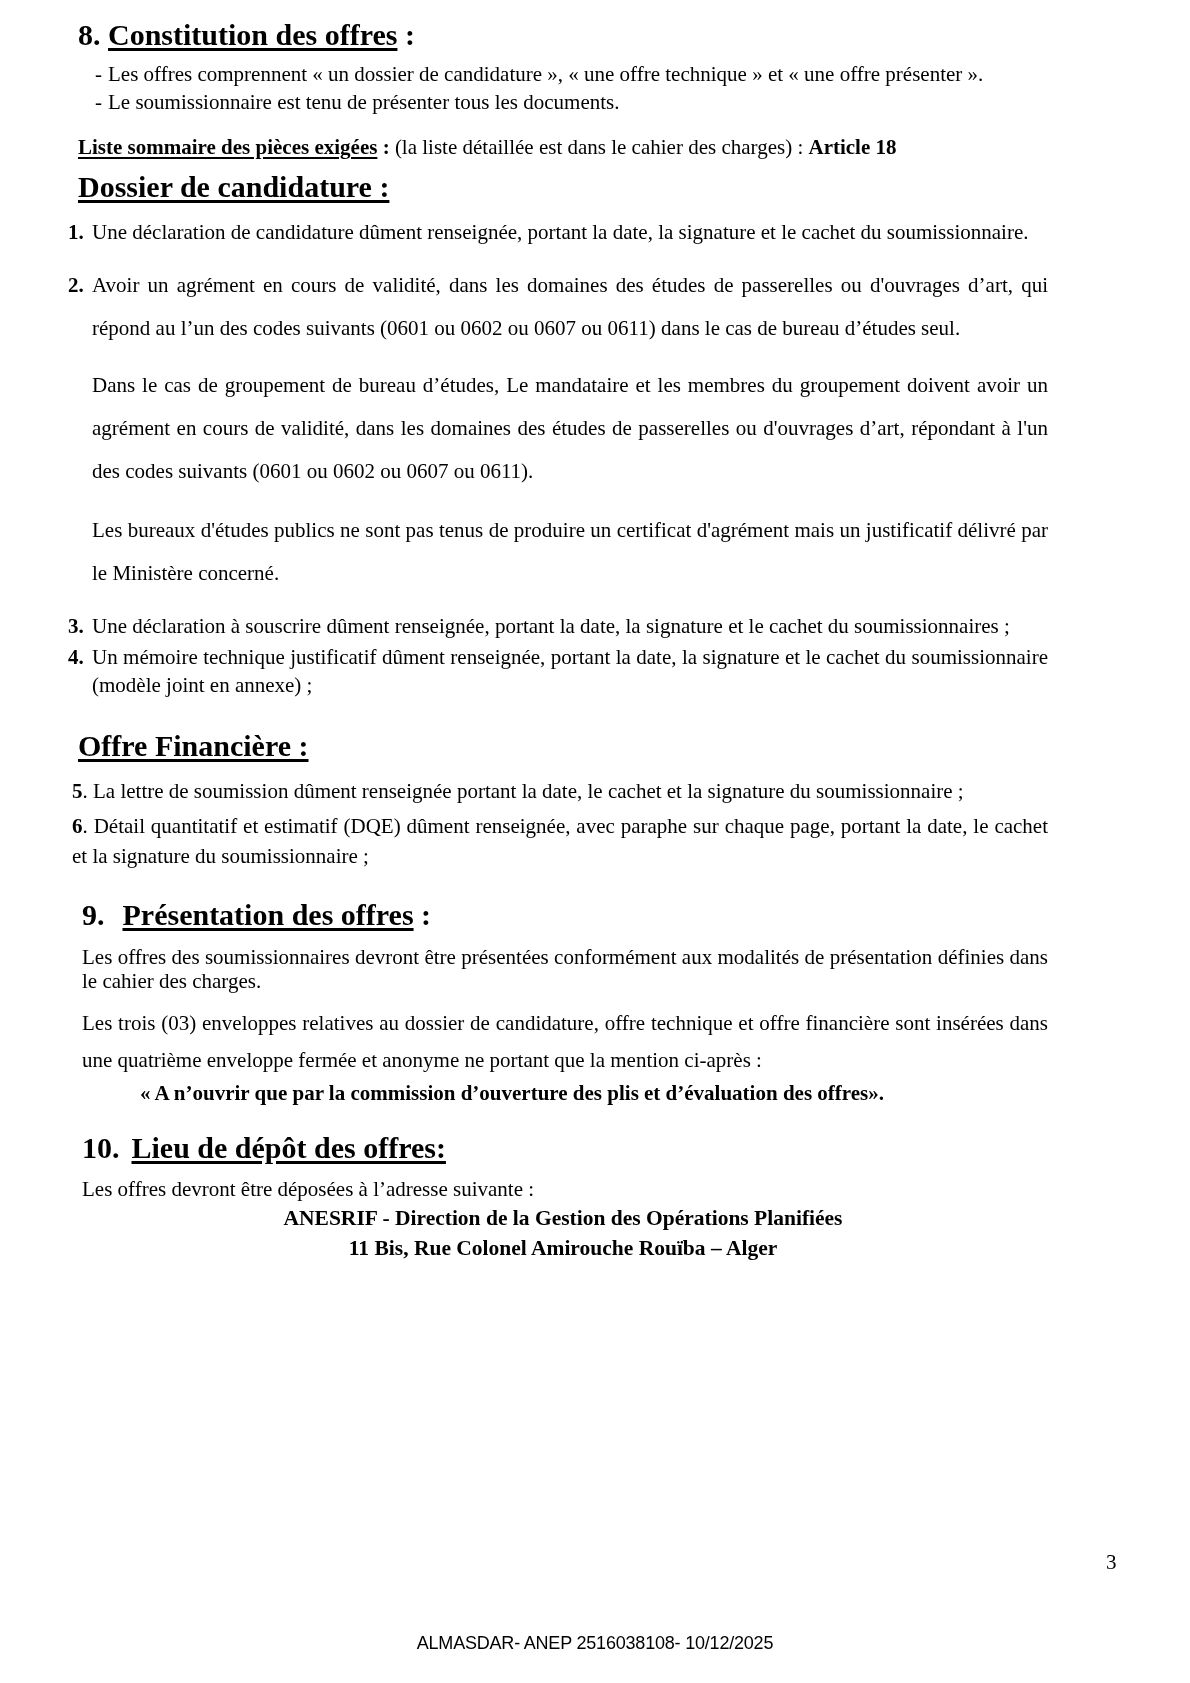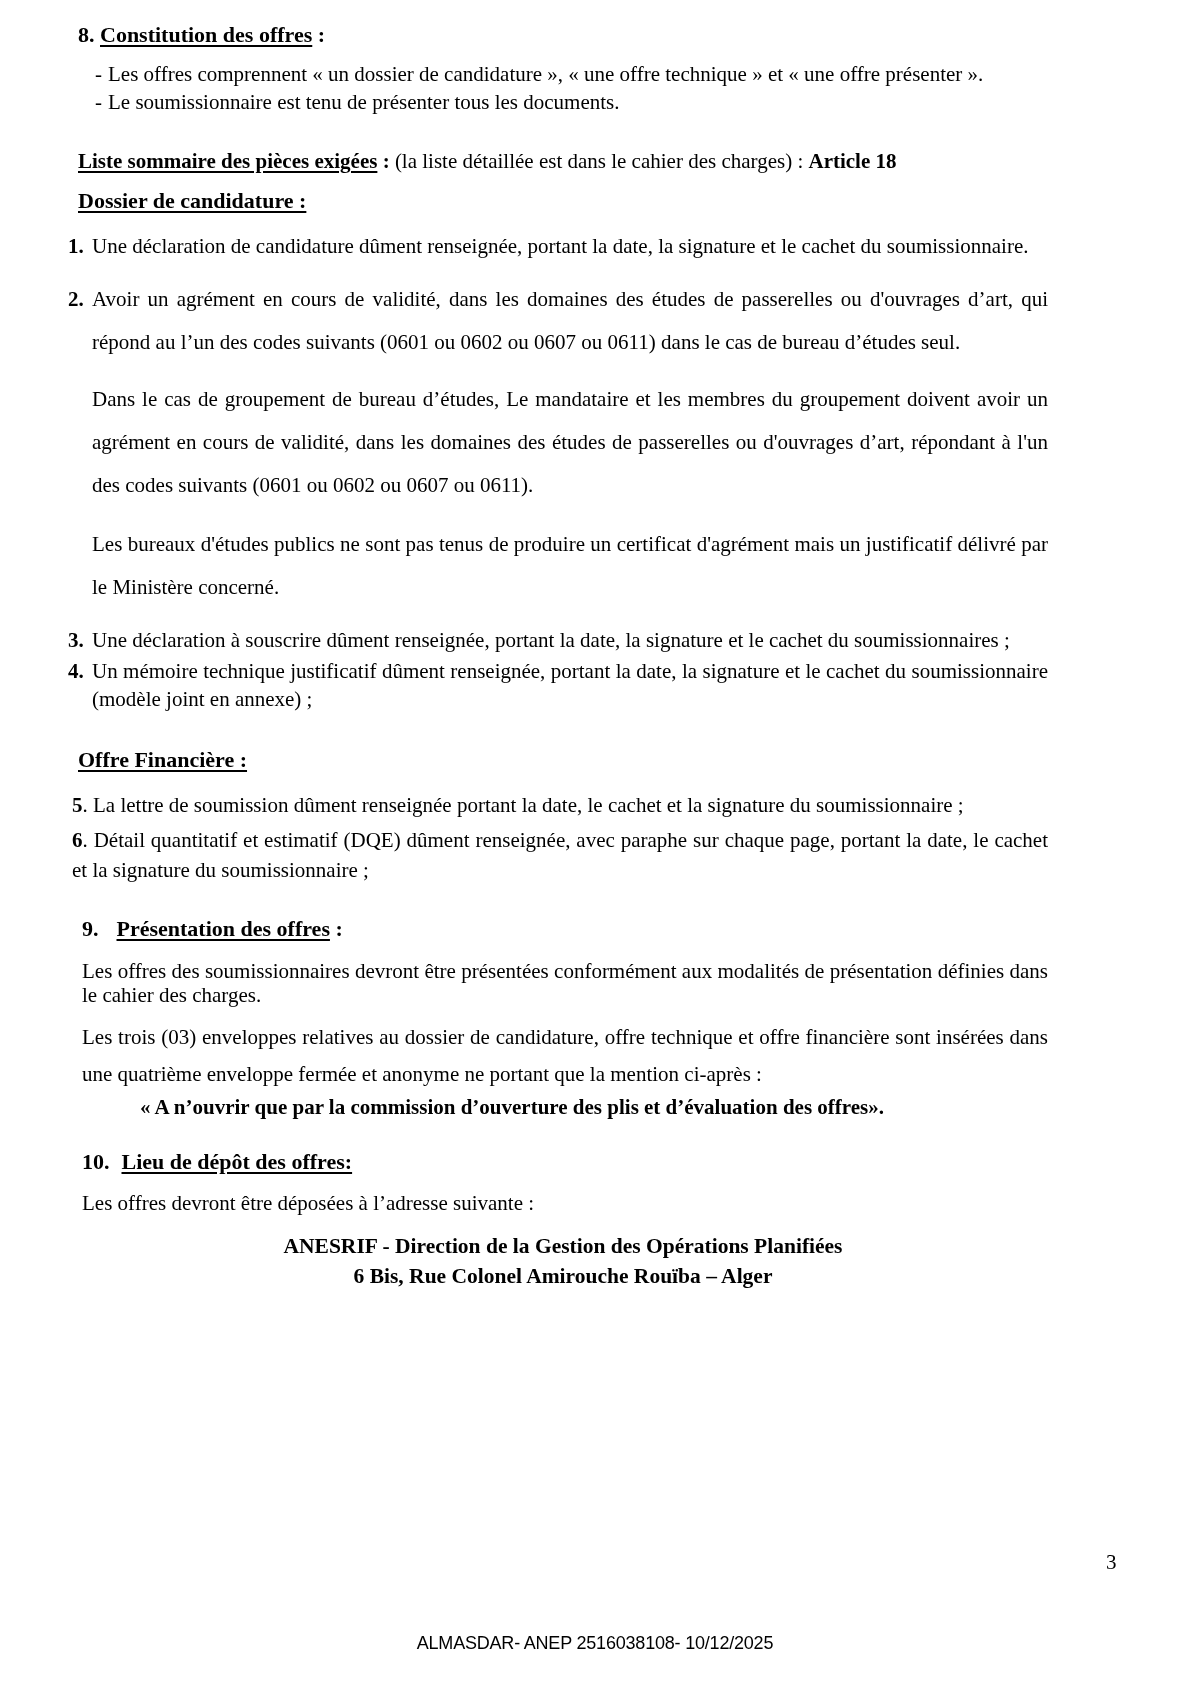--- a/index.html
+++ b/index.html
@@ -7,30 +7,30 @@
     position:relative;
     width:1190px; height:1683px;
     background:#ffffff;
     box-sizing:border-box;
     padding:20px 142px 0 78px;
     font-family:"Liberation Serif","DejaVu Serif",serif;
     font-size:21px; color:#000;
     overflow:hidden;
   }
   p { margin:0; }
-  .h { font-size:22px; font-weight:bold; line-height:30px; }
+  .h { font-size:30px; font-weight:bold; line-height:30px; }
   .u { text-decoration:underline; text-underline-offset:3px; }
   .just { text-align:justify; }
 
   .bullets { margin-top:10px; padding-left:17px; }
   .bullet { display:flex; line-height:28px; }
   .bullet .dash { flex:none; width:13px; }
   .bullet .btxt { flex:1; }
 
-  .liste { margin-top:30px; line-height:30px; }
+  .liste { margin-top:16px; line-height:30px; }
 
   .h-dossier { margin-top:10px; }
 
   .item { display:flex; margin-left:-10px; line-height:28px; }
   .item .num { flex:none; width:24px; font-weight:bold; }
   .item .itxt { flex:1; }
   .item1 { margin-top:16px; }
   .item2 { margin-top:18px; line-height:43px; }
   .item2 .p2 { margin-top:14px; }
   .item2 .p3 { margin-top:16px; }
@@ -48,21 +48,21 @@
   .h9 { margin-top:29px; margin-left:4px; }
   .h9 .num9 { margin-right:18px; }
   .p9a { margin-top:15px; margin-left:4px; line-height:24px; }
   .p9b { margin-top:12px; margin-left:4px; line-height:37px; }
   .mention { margin-top:0; margin-left:62px; line-height:28px; font-weight:bold; }
 
   .h10 { margin-top:26px; margin-left:4px; }
   .h10 .num10 { margin-right:12px; }
   .p10 { margin-top:12px; margin-left:4px; line-height:28px; }
 
-  .addr { margin-top:14px; text-align:center; font-weight:bold; line-height:30px; font-size:21.5px; }
+  .addr { text-align:center; font-weight:bold; line-height:30px; font-size:21.5px; }
 
   .pageno { position:absolute; left:1106px; top:1550px; font-size:21px; }
   .footer {
     position:absolute; left:0; right:0; top:1633px;
     text-align:center;
     font-family:"Liberation Sans","DejaVu Sans",sans-serif;
     font-size:18px; letter-spacing:-0.2px;
   }
 </style>
 </head>
@@ -123,19 +123,19 @@
   <p class="p9a just">Les offres des soumissionnaires devront être présentées conformément aux modalités de présentation définies dans le cahier des charges.</p>
   <p class="p9b just">Les trois (03) enveloppes relatives au dossier de candidature, offre technique et offre financière sont insérées dans une quatrième enveloppe fermée et anonyme ne portant que la mention ci-après :</p>
   <p class="mention">« A n’ouvrir que par la commission d’ouverture des plis et d’évaluation des offres».</p>
 
   <p class="h h10"><span class="num10">10.</span><span class="u">Lieu de dépôt des offres:</span></p>
 
   <p class="p10">Les offres devront être déposées à l’adresse suivante :</p>
 
   <div class="addr">
     <p>ANESRIF - Direction de la Gestion des Opérations Planifiées</p>
-    <p>6 Bis, Rue Colonel Amirouche Rouïba – Alger</p>
+    <p>11 Bis, Rue Colonel Amirouche Rouïba – Alger</p>
   </div>
 
   <div class="pageno">3</div>
   <div class="footer">ALMASDAR- ANEP 2516038108- 10/12/2025</div>
 
 </div>
 
 </body></html>

